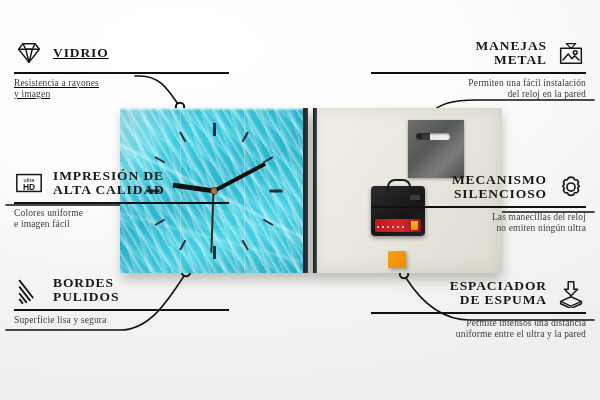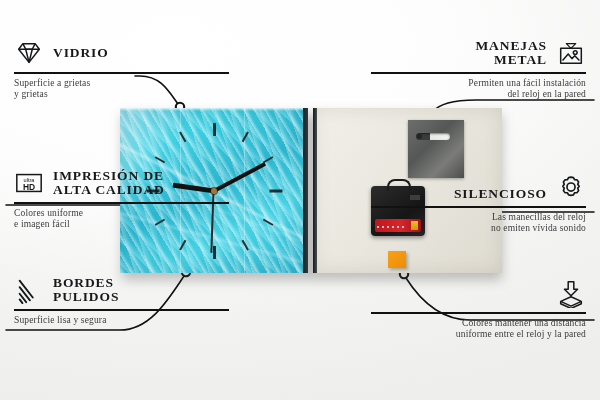--- a/index.html
+++ b/index.html
@@ -176,40 +176,40 @@
       <div class="mech">
         <div class="mech-loop"></div>
         <div class="mech-chip"></div>
         <div class="mech-batt"></div>
         <div class="mech-dots"></div>
       </div>
       <div class="foam"></div>
     </div>
   </div>
 
-  <div class="callout left" style="left:14px;top:38px;">
+  <div class="callout left" style="left:14px;top:38px;text-decoration:underline;">
     <div class="head-row">
       <span class="icon">
         <svg viewBox="0 0 32 32">
             <g fill="none" stroke="#17181a" stroke-width="1.6" stroke-linejoin="round">
           <path d="M5 12 L16 26 L27 12 L22.5 6 L9.5 6 Z"></path>
           <path d="M5 12 H27"></path>
               <path d="M9.5 6 L12.5 12 L16 26"></path>
               <path d="M22.5 6 L19.5 12 L16 26"></path>
           <path d="M12.5 12 H19.5"></path>
             </g>
           </svg>
       </span>
       <span class="title">
         <span>VIDRIO</span><br>
       </span>
     </div>
     <div class="rule"></div>
     <div class="desc">
-      <span>Superficie a grietas</span><br><span>y grietas</span>
+      <span>Resistencia a rayones</span><br><span>y imagen</span>
     </div>
   </div>
 
   <div class="callout left" style="left:14px;top:168px;">
     <div class="head-row">
       <span class="icon">
         <svg viewBox="0 0 32 32">
           <rect x="3" y="7" width="26" height="18" fill="none" stroke="#17181a" stroke-width="1.6"></rect>
           <text x="16" y="15" font-family="Liberation Sans, sans-serif" font-size="6" text-anchor="middle" fill="#17181a">ultra</text>
           <text x="16" y="23" font-family="Liberation Sans, sans-serif" font-size="9" font-weight="bold" text-anchor="middle" fill="#17181a">HD</text>
@@ -273,40 +273,43 @@
     <div class="head-row">
       <span class="icon">
         <svg viewBox="0 0 32 32">
             <g fill="none" stroke="#17181a" stroke-width="1.8" stroke-linejoin="round">
           <path d="M16 5.5 l2.6 .5 1.3 2.3 2.6 .1 1.6 2.2 -.9 2.5 1.5 2.1 -1.5 2.1 .9 2.5 -1.6 2.2 -2.6 .1 -1.3 2.3 -2.6 .5 -2.6 -.5 -1.3 -2.3 -2.6 -.1 -1.6 -2.2 .9 -2.5 -1.5 -2.1 1.5 -2.1 -.9 -2.5 1.6 -2.2 2.6 -.1 1.3 -2.3 Z"></path>
           <circle cx="16" cy="16" r="4.3"></circle>
         </g>
           </svg>
       </span>
       <span class="title">
-        <br><span>SILENCIOSO</span>
-      </span>
-    </div>
-    <div class="rule"></div>
-    <div class="desc">
-      <span>Las manecillas del reloj</span><br><span>no emiten vívida sonido</span>
+        <span>MECANISMO</span><br><span>SILENCIOSO</span>
+      </span>
+    </div>
+    <div class="rule"></div>
+    <div class="desc">
+      <span>Las manecillas del reloj</span><br><span>no emiten ningún ultra</span>
     </div>
   </div>
 
   <div class="callout right" style="left:371px;top:278px;">
     <div class="head-row">
       <span class="icon">
         <svg viewBox="0 0 32 32">
             <g fill="none" stroke="#17181a" stroke-width="1.6" stroke-linejoin="round">
           <path d="M13 4 h6 v8 h4 l-7 7 -7 -7 h4 Z"></path>
           <path d="M16 20 L5 25 L16 30 L27 25 Z"></path>
           <path d="M5 25 v2.5 L16 32.5 L27 27.5 V25"></path>
         </g>
           </svg>
       </span>
-    </div>
-    <div class="rule"></div>
-    <div class="desc">
-      <span>Colores mantener una distancia</span><br><span>uniforme entre el reloj y la pared</span>
+      <span class="title">
+        <span>ESPACIADOR</span><br><span>DE ESPUMA</span>
+      </span>
+    </div>
+    <div class="rule"></div>
+    <div class="desc">
+      <span>Permite intensos una distancia</span><br><span>uniforme entre el ultra y la pared</span>
     </div>
   </div>
 
 </div>
 
 </body></html>

